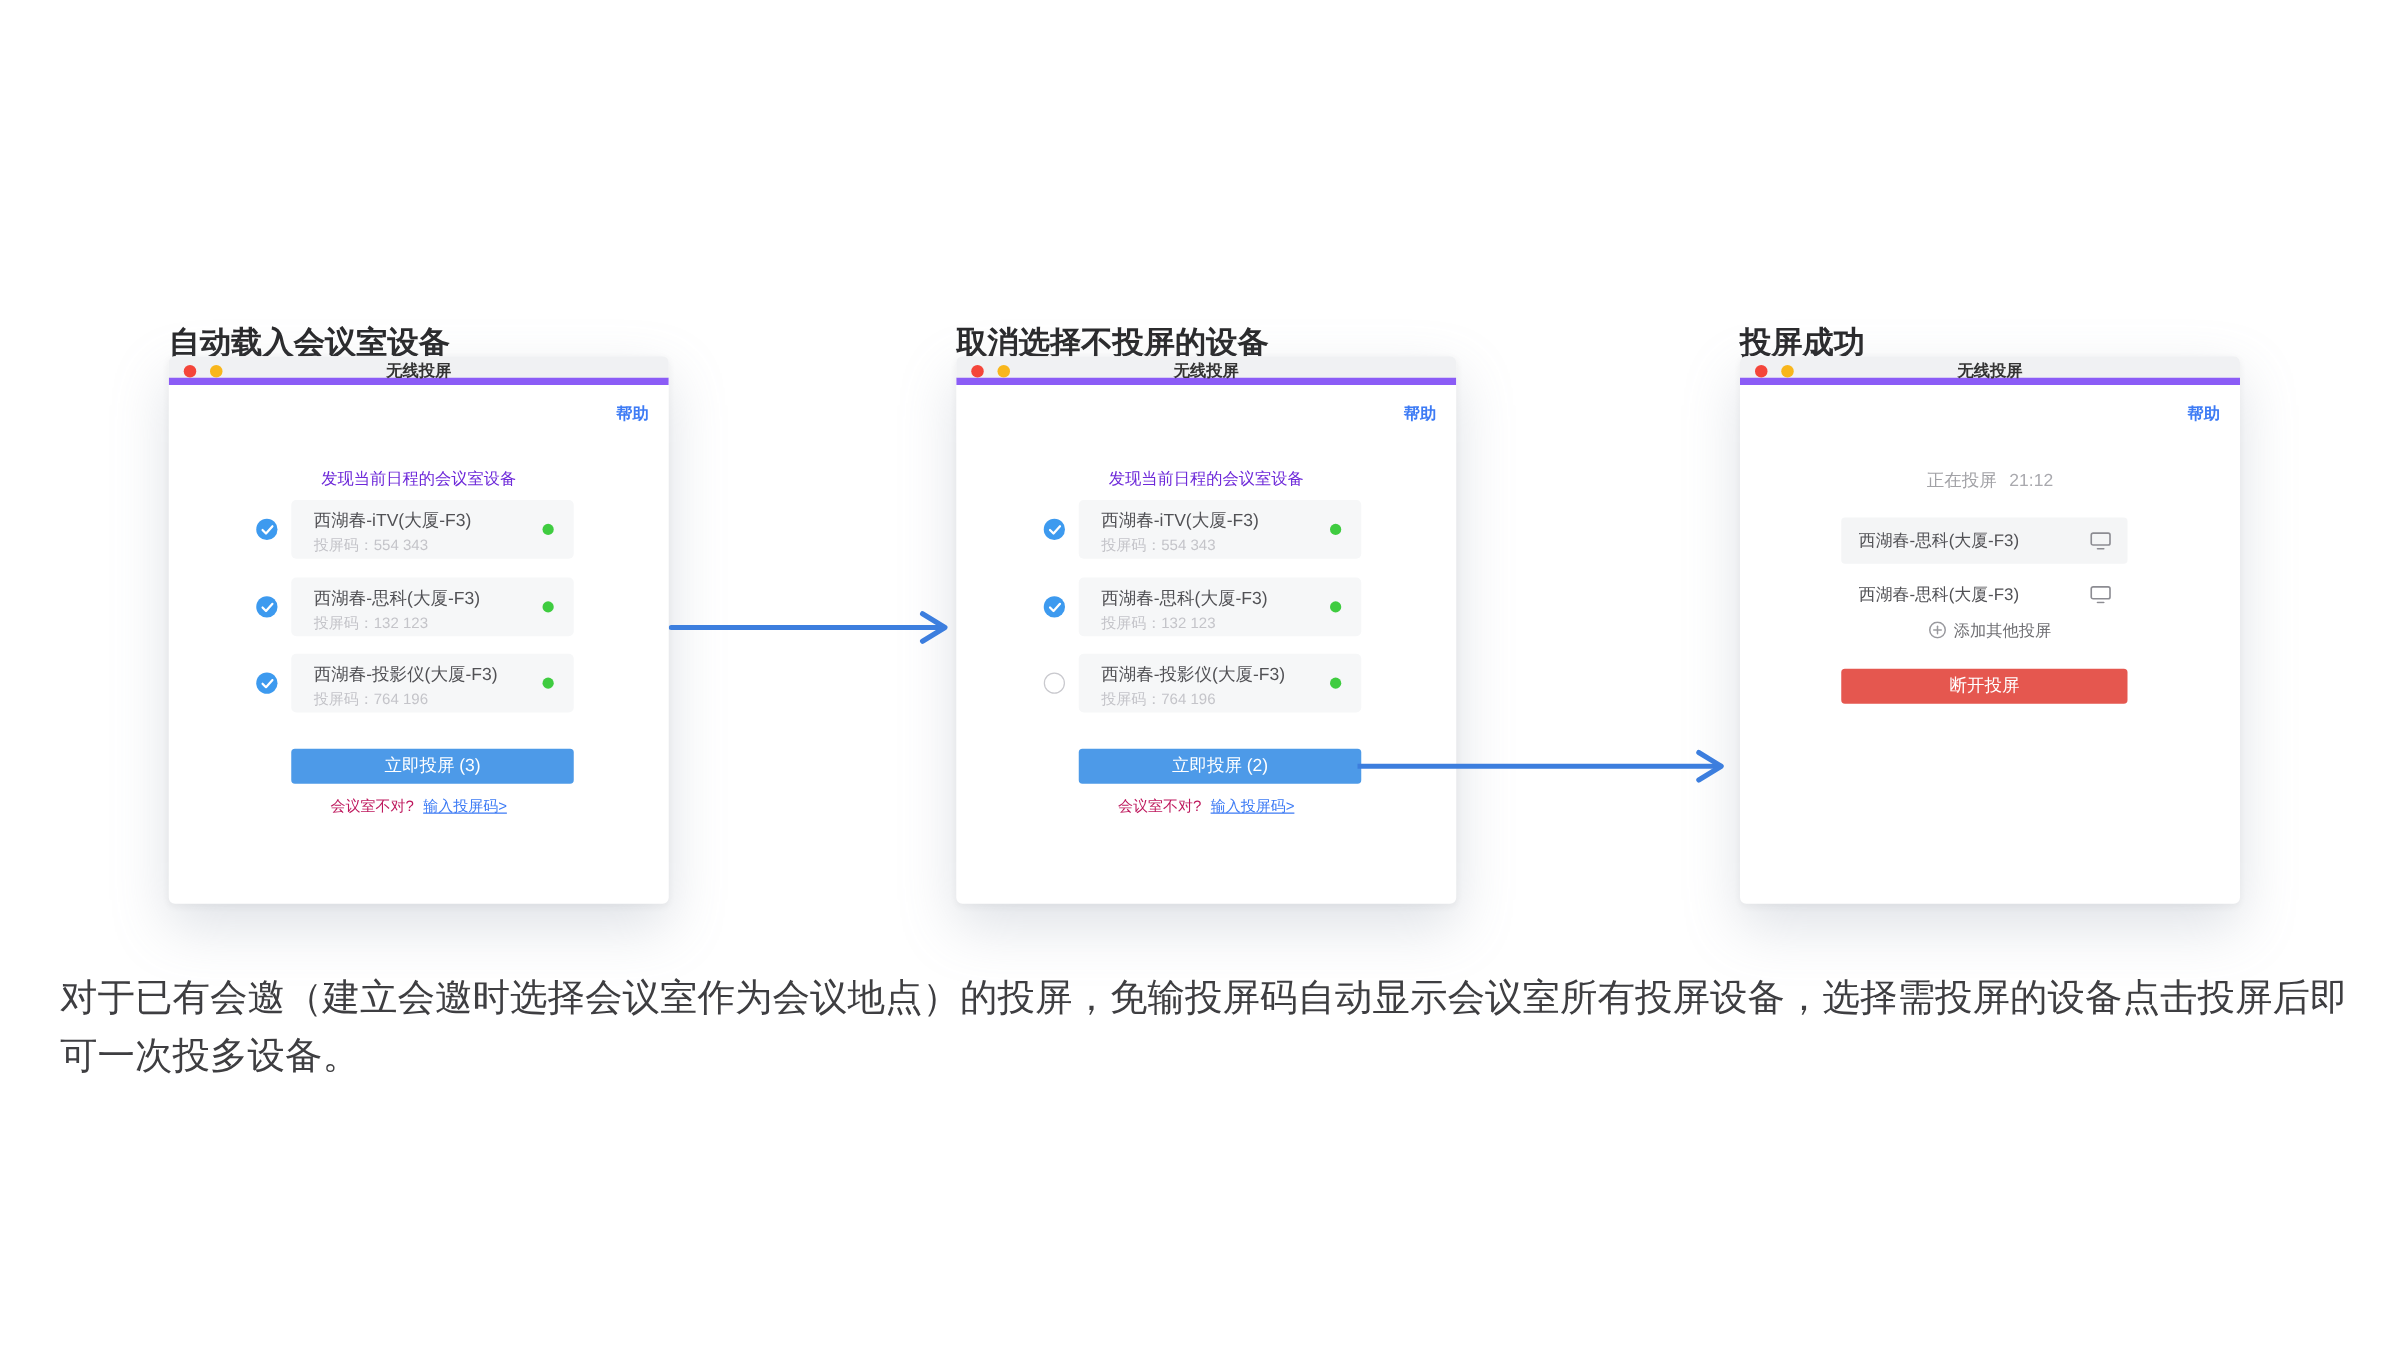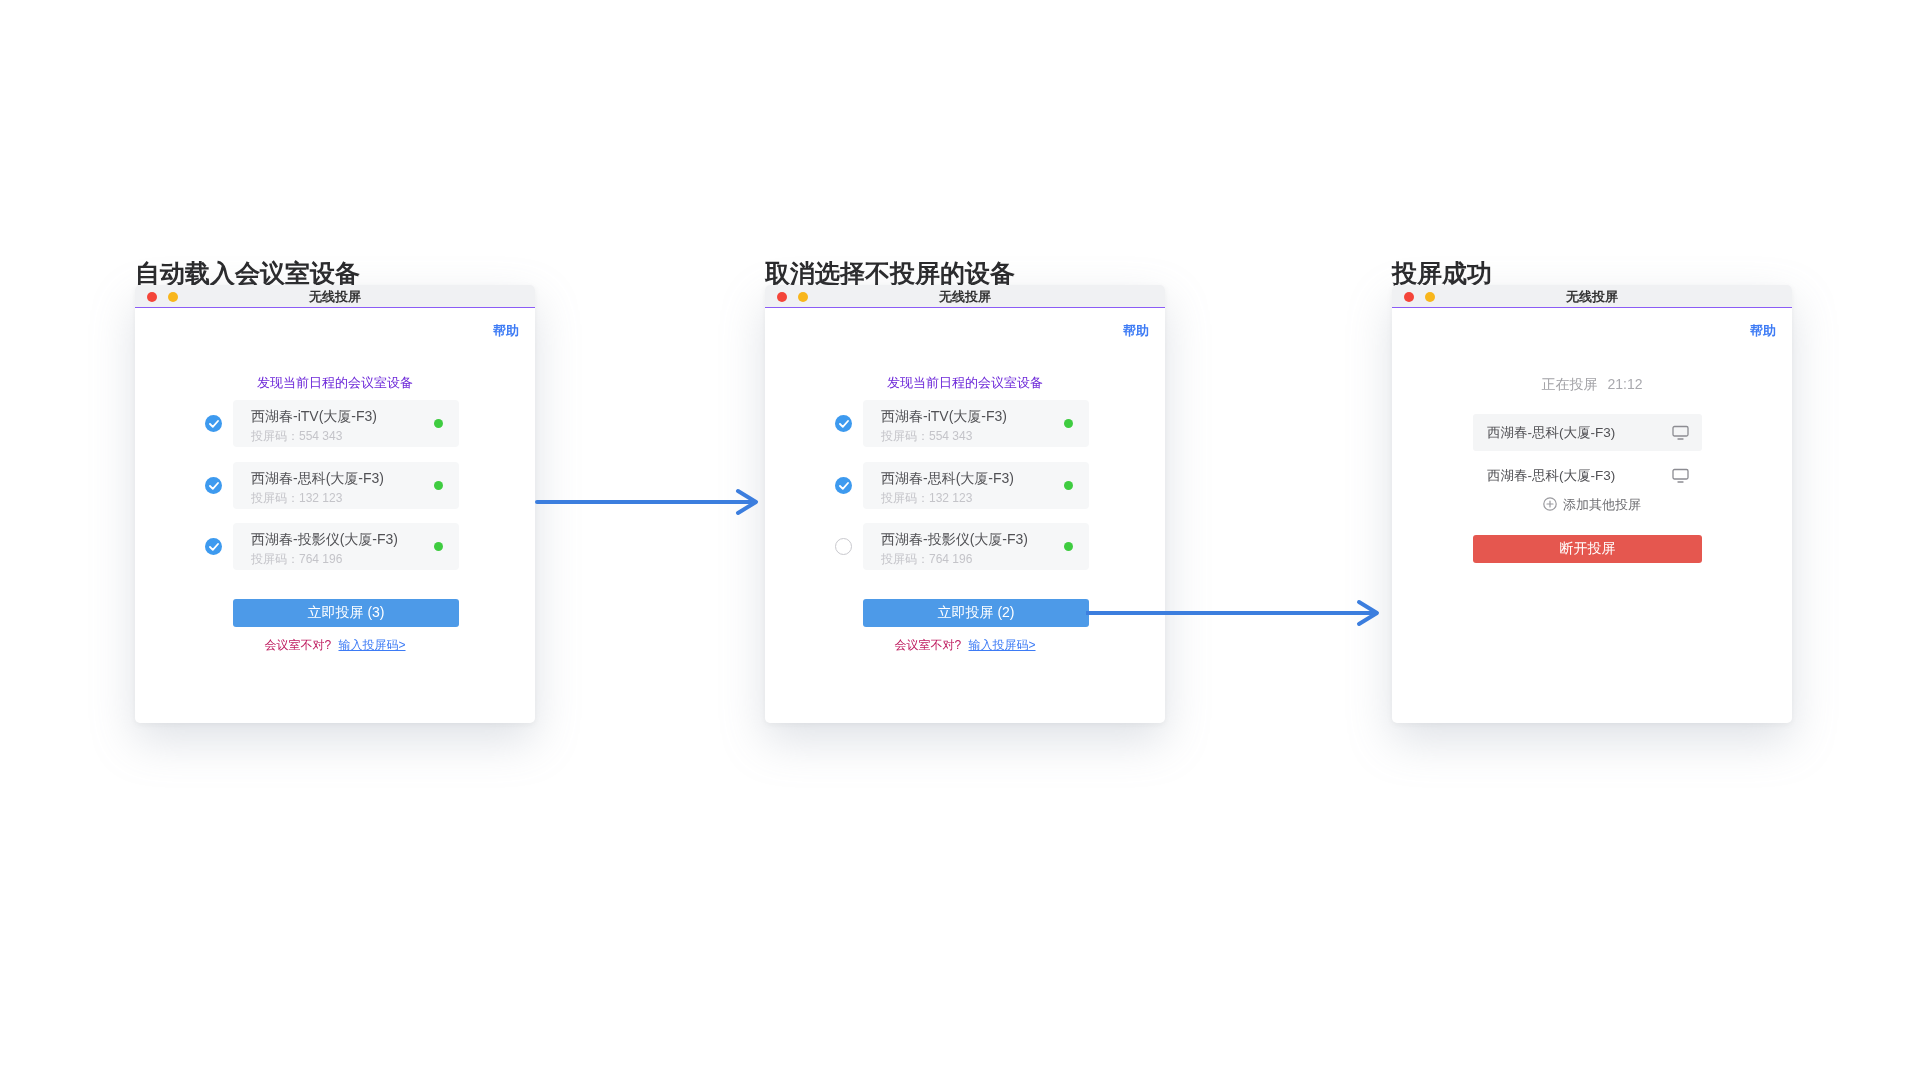--- a/index.html
+++ b/index.html
@@ -11,21 +11,21 @@
     color:#5A79DF; letter-spacing:1px; }
 
   .panel-label { position:absolute; top:222px; font-size:25px; font-weight:700; color:#2a2a2c;margin-top:35px; }
   #label-1 { left:135px; } #label-2 { left:765px; } #label-3 { left:1392px; }
 
   .window { position:absolute; top:285px; width:400px; height:438px; background:#fff;
     border-radius:5px; box-shadow:0 18px 45px rgba(140,152,170,.28), 0 2px 6px rgba(0,0,0,.05); }
   #win-1 { left:135px; } #win-2 { left:765px; } #win-3 { left:1392px; }
 
   .titlebar { position:absolute; left:0; top:0; width:100%; height:23px; background:#F0F1F3;
-    border-bottom:1px solid #8b5cf6; border-radius:5px 5px 0 0; }
+    border-bottom:6px solid #8b5cf6; border-radius:5px 5px 0 0; }
   .dot { position:absolute; top:6.5px; width:10px; height:10px; border-radius:50%; }
   .dot.red { left:12px; background:#F4453A; }
   .dot.yellow { left:33px; background:#F8B61C; }
   .win-title { position:absolute; left:0; right:0; top:0; height:23px; line-height:23px;
     text-align:center; font-size:13px; font-weight:700; color:#333; }
 
   .win-body { position:absolute; left:0; top:23px; right:0; bottom:0; }
   .help-link { position:absolute; right:16px; top:14px; font-size:13px; font-weight:700;
     color:#3D7BF5; cursor:pointer; }
   .subtitle { position:absolute; left:0; width:100%; top:66px; text-align:center;
@@ -232,14 +232,15 @@
 
   <svg class="flow-arrow" id="arrow-1" width="236" height="28" viewBox="0 0 236 28">
     <line x1="2" y1="14" x2="216" y2="14" stroke="#3C7EDE" stroke-width="4" stroke-linecap="round"></line>
     <polyline points="203,3 221,14 203,25" fill="none" stroke="#3C7EDE" stroke-width="4" stroke-linecap="round" stroke-linejoin="round"></polyline>
   </svg>
   <svg class="flow-arrow" id="arrow-2" width="306" height="28" viewBox="0 0 306 28">
     <line x1="0" y1="14" x2="286" y2="14" stroke="#3C7EDE" stroke-width="4" stroke-linecap="round"></line>
     <polyline points="273,3 291,14 273,25" fill="none" stroke="#3C7EDE" stroke-width="4" stroke-linecap="round" stroke-linejoin="round"></polyline>
   </svg>
 
+  <p class="description">对于已有会邀（建立会邀时选择会议室作为会议地点）的投屏，免输投屏码自动显示会议室所有投屏设备，选择需投屏的设备点击投屏后即可一次投多设备。</p>
 
 </div>
 
 </body></html>

